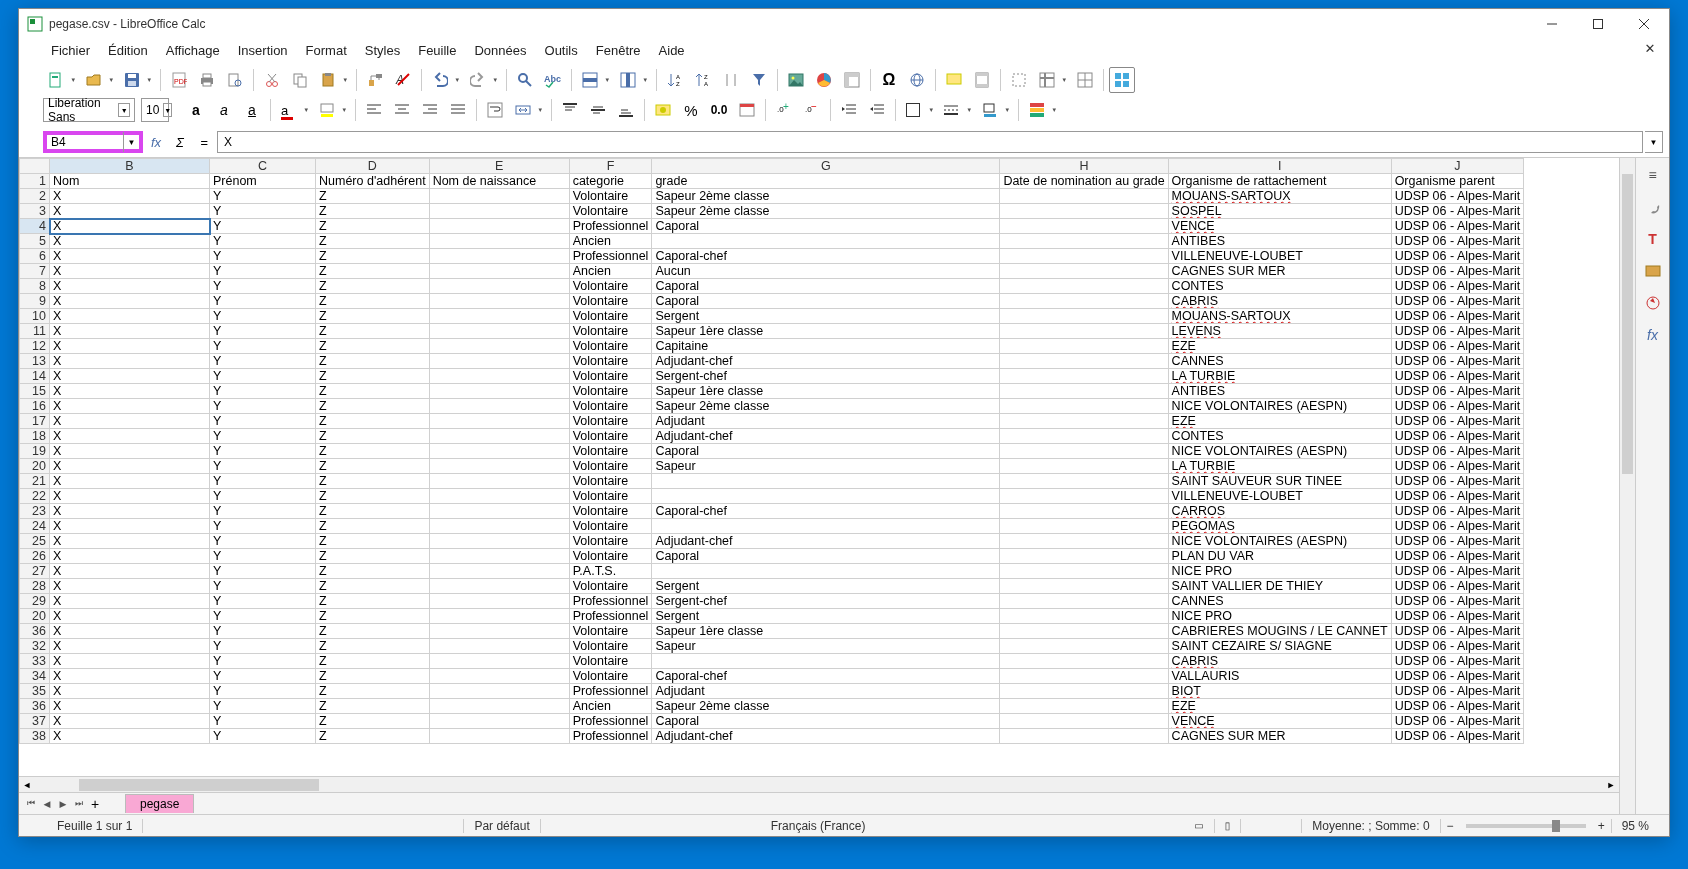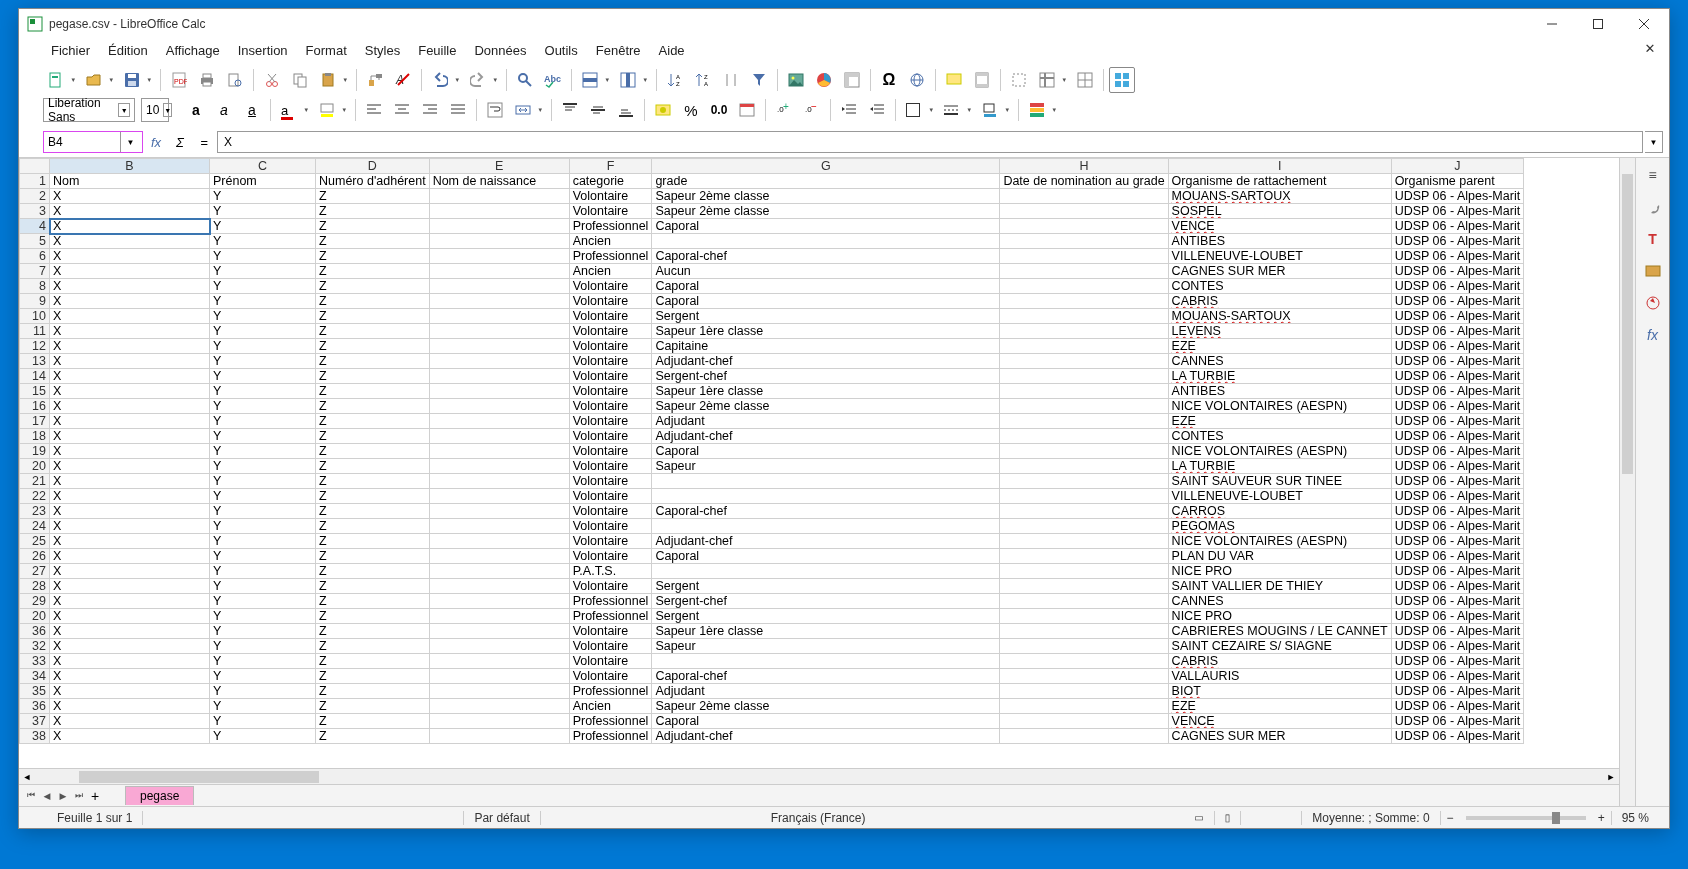--- a/index.html
+++ b/index.html
@@ -1,17 +1,17 @@
 <!DOCTYPE html>
 <html><head>
 <meta charset="utf-8">
 <style>
 * { margin:0; padding:0; box-sizing:border-box; font-family:"Segoe UI","Liberation Sans",Arial,sans-serif; }
 body { background:#0078d4; width:1688px; height:869px; overflow:hidden; display:flex; align-items:center; justify-content:center; }
-.desktop { width:1688px; height:869px; background:#0078d4; padding:8px 18px 40px 18px; display:flex; }
+.desktop { width:1688px; height:869px; background:#0078d4; padding:8px 18px 32px 18px; display:flex; }
 .window { flex:1; background:#fff; border:1px solid #888; display:flex; flex-direction:column; box-shadow:0 4px 20px rgba(0,0,0,.25); }
 .titlebar { height:30px; display:flex; align-items:center; padding:0 2px 0 8px; background:#fff; }
 .titlebar .app-icon { width:16px; height:16px; margin-right:6px; display:flex; align-items:center; justify-content:center; }
 .titlebar .title { font-size:12px; color:#333; flex:0 0 auto; }
 .titlebar .spacer { flex:1; }
 .win-btn { width:46px; height:30px; display:flex; align-items:center; justify-content:center; color:#333; font-size:11px; }
 
 .menubar { display:flex; align-items:center; padding:2px 10px 6px 24px; font-size:13px; color:#222; }
 .menubar .menu-item { padding:3px 8px; margin-right:2px; cursor:default; }
 .menubar .spacer { flex:1; }
@@ -22,21 +22,21 @@
 .tb-btn.dd { width:36px; justify-content:flex-start; padding-left:4px; position:relative; }
 .tb-btn.dd::after { content:"▾"; font-size:7px; color:#555; position:absolute; right:3px; }
 .tb-sep { width:1px; height:22px; background:#ccc; margin:0 3px; }
 .fmt-toolbar { display:flex; align-items:center; padding:2px 10px 6px 24px; gap:2px; }
 .combo { height:24px; border:1px solid #999; background:#fff; display:flex; align-items:center; padding:0 4px; font-size:12px; }
 .combo .dd-arrow { margin-left:4px; border:1px solid #999; width:14px; height:14px; display:flex; align-items:center; justify-content:center; font-size:7px; }
 .font-name { width:92px; }
 .font-size { width:28px; }
 
 .namebox-row { display:flex; align-items:center; padding:2px 6px 4px 24px; gap:2px; border-bottom:1px solid #ccc; }
-.namebox { width:100px; height:22px; border:1px solid #d946ef; display:flex; align-items:center; }
+.namebox { width:100px; height:22px; border:4px solid #d946ef; display:flex; align-items:center; }
 .namebox input { border:none; outline:none; width:76px; padding:0 4px; font-size:12px; }
 .namebox .dd-arrow { width:20px; height:20px; border-left:1px solid #999; display:flex; align-items:center; justify-content:center; font-size:8px; }
 .fx-btn { width:22px; height:22px; display:flex; align-items:center; justify-content:center; font-style:italic; font-size:13px; }
 .formula-input { flex:1; height:22px; border:1px solid #999; padding:0 6px; font-size:12px; }
 .formula-dd { width:18px; height:22px; border:1px solid #999; border-left:none; display:flex; align-items:center; justify-content:center; font-size:8px; }
 
 .workarea { flex:1; display:flex; overflow:hidden; }
 .sheet-container { flex:1; display:flex; flex-direction:column; overflow:hidden; }
 .grid-wrap { flex:1; overflow:hidden; position:relative; }
 table.sheet { border-collapse:collapse; table-layout:fixed; font-size:12.5px; }

